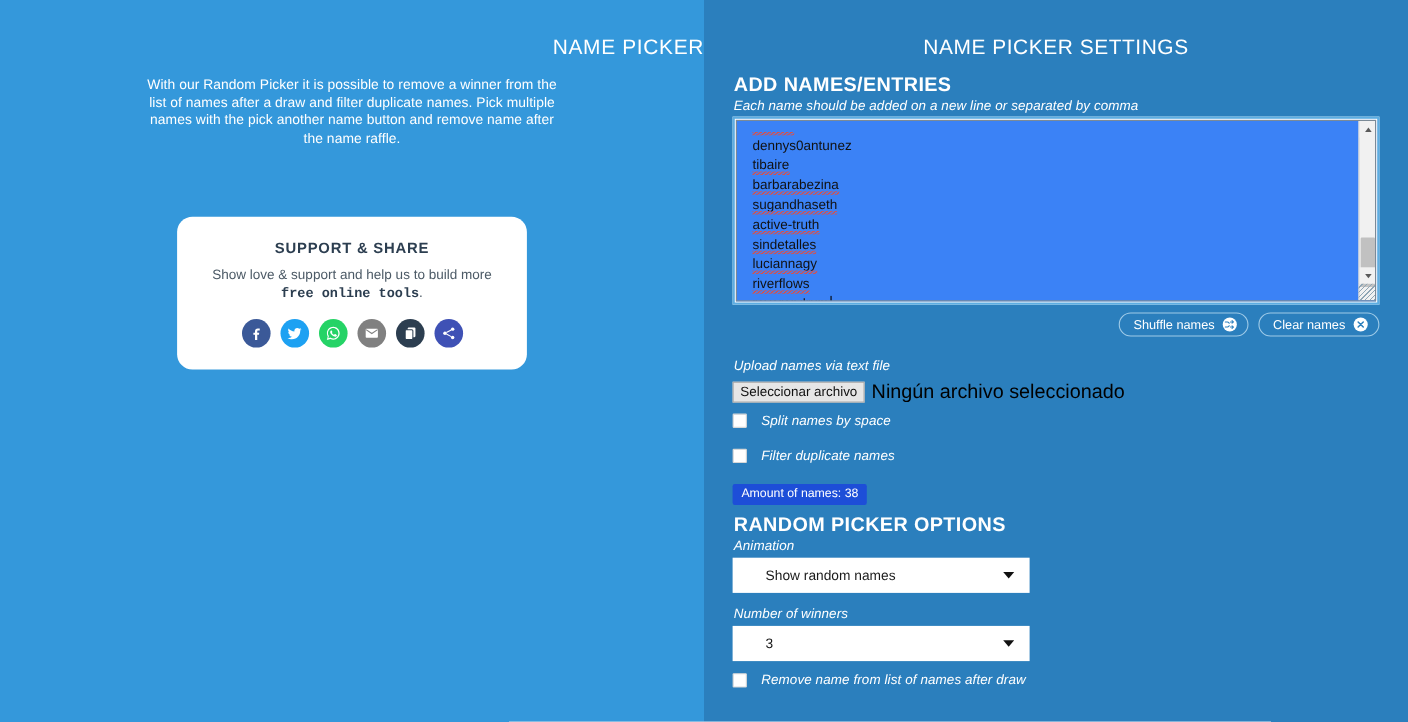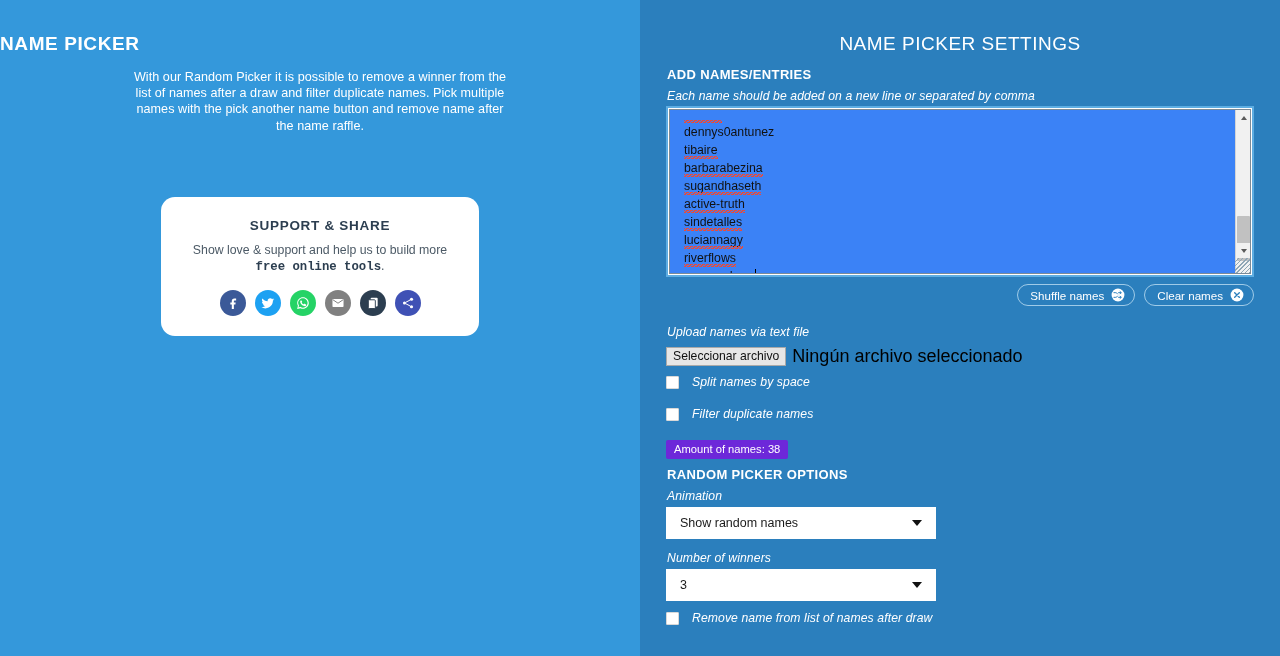--- a/index.html
+++ b/index.html
@@ -18,23 +18,23 @@
   
   #left-panel {
     width: 640px; height: 656px;
     background: #3498db;
     flex: 0 0 640px;
     position: relative;
   }
   #page-title {
     color: #ffffff;
     font-size: 19px;
-    font-weight: bold;
+    font-weight: normal;
     letter-spacing: 0.6px;
-    text-align: left;
+    text-align: right;
     margin: 33px 0 0 0;
   }
   .intro-block {
     width: 380px;
     margin: 0 auto;
     text-align: center;
     color: #ffffff;
   }
   #intro-paragraph-1 {
     font-size: 12.6px;
@@ -101,21 +101,21 @@
     color: #ffffff;
     font-size: 19px;
     font-weight: normal;
     letter-spacing: 0.5px;
     text-align: center;
     margin: 33px 0 0 0;
   }
   .section-heading {
     position: absolute;
     left: 27px;
-    font-size: 13px;
+    font-size: 18px;
     font-weight: bold;
     letter-spacing: 0.35px;
     color: #ffffff;
     margin: 0;
   }
   .field-label {
     position: absolute;
     left: 27px;
     font-size: 12.2px;
     font-style: italic;
@@ -278,38 +278,38 @@
     font-size: 12.2px;
     font-style: italic;
     color: #ffffff;
     letter-spacing: 0.1px;
   }
 
   
   #names-count-badge {
     position: absolute;
     left: 666px; top: 440px;
-    background: #6d28d9;
+    background: #1d4ed8;
     color: #ffffff;
     font-size: 11.2px;
     padding: 3px 8px 4px 8px;
     border-radius: 2px;
     display: inline-block;
   }
 
   
   .select-box {
     position: absolute;
     left: 666px;
     width: 270px; height: 32px;
     background: #ffffff;
     border: none;
     display: flex;
     align-items: center;
-    padding: 0 14px;
+    padding: 0 30px;
     font-size: 12.5px;
     color: #1a1a1a;
     cursor: pointer;
   }
   .select-arrow {
     position: absolute;
     right: 14px;
     width: 0; height: 0;
     border-left: 5px solid transparent;
     border-right: 5px solid transparent;

